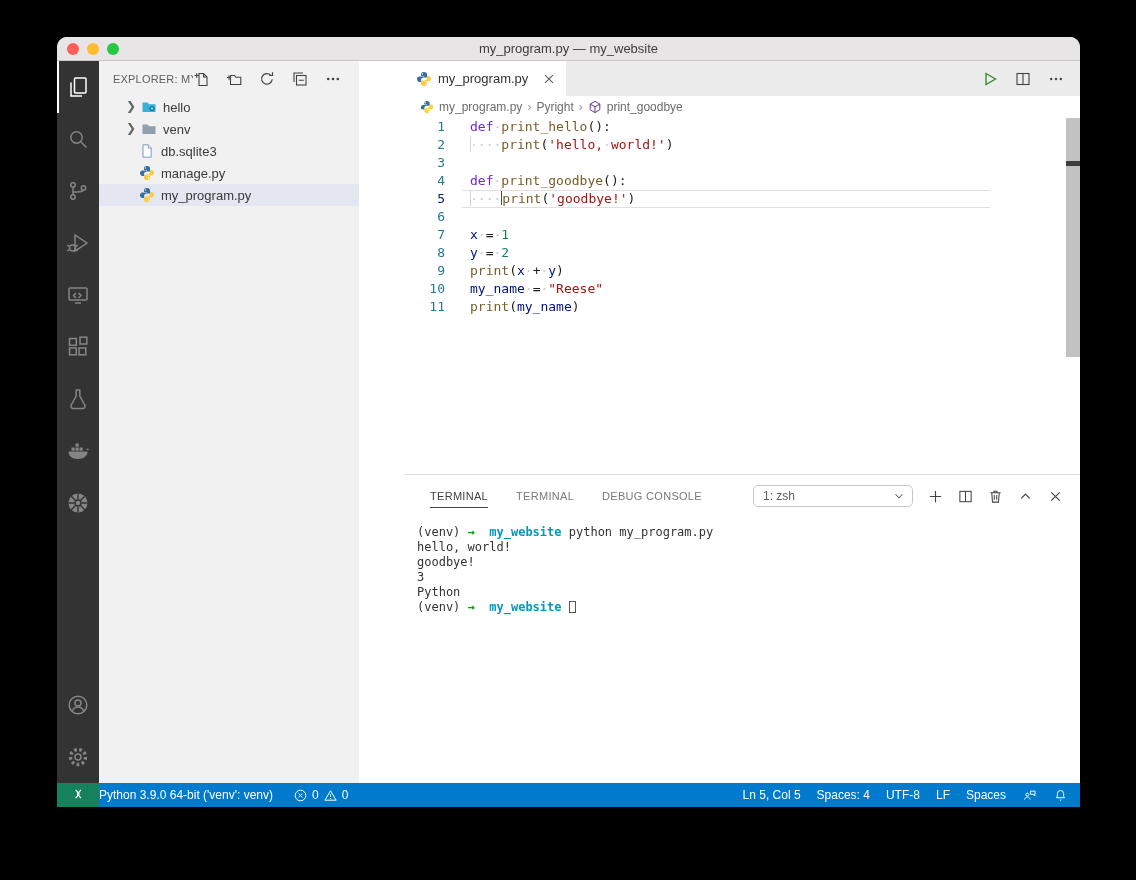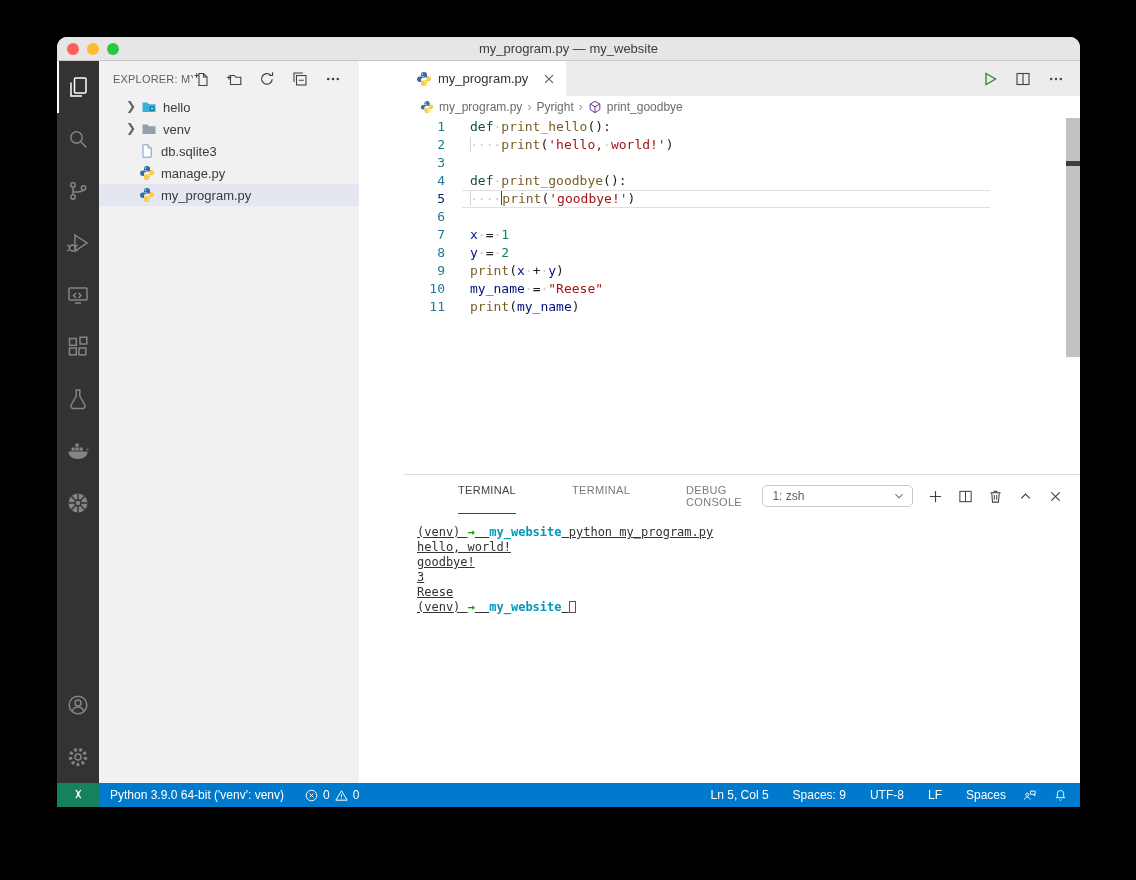--- a/index.html
+++ b/index.html
@@ -56,54 +56,54 @@
   
   .codearea{position:absolute;left:0;top:57px;width:100%;height:356px;background:#fff;overflow:hidden;}
   .gutter{position:absolute;left:0;top:0;width:58px;}
   .gut-num{height:18px;line-height:18px;text-align:right;padding-right:17px;
     font-family:"DejaVu Sans Mono",monospace;font-size:13px;color:#237893;}
   .gut-num.active{color:#0b216f;}
   .code-lines{position:absolute;left:66px;top:0;right:92px;}
   .code-line{height:18px;line-height:18px;white-space:pre;font-family:"DejaVu Sans Mono",monospace;font-size:13px;color:#1e1e1e;}
   .cur-line{position:absolute;left:58px;top:72px;width:528px;height:18px;
     border-top:1px solid #e0e0e0;border-bottom:1px solid #e0e0e0;pointer-events:none;}
-  .tk-k{color:#14532d;}.tk-f{color:#795e26;}.tk-s{color:#a31515;}.tk-num{color:#098658;}
+  .tk-k{color:#6d28d9;}.tk-f{color:#795e26;}.tk-s{color:#a31515;}.tk-num{color:#098658;}
   .tk-v{color:#001080;}.tk-p{color:#1e1e1e;}
   .tk-w{color:#c9c9c9;}
   .tk-wi{color:#c9c9c9;box-shadow:inset 1px 0 0 #d4d4d4;}
   .tk-cur{display:inline-block;width:0;height:14px;border-left:1.5px solid #4a4a4a;vertical-align:-2px;}
   .mm-highlight{position:absolute;left:0;top:11px;width:78px;height:4px;background:#cde4f7;z-index:-1;}
   .minimap-wrap{position:absolute;left:584px;top:0;width:78px;height:60px;}
   .scrollstrip{position:absolute;left:662px;top:-4px;width:14px;height:243px;background:#c2c2c2;}
   .scrollmark{position:absolute;left:0;top:47px;width:14px;height:5px;background:#3e3e3e;}
   
   .panel{position:absolute;left:0;top:413px;width:100%;height:309px;background:#fff;border-top:1px solid #ddd;}
   .panel-header{height:42px;display:flex;align-items:center;}
   .panel-tabs{display:flex;gap:28px;margin-left:26px;}
-  .ptab{font-size:11px;letter-spacing:.3px;color:#7a7a7a;padding:6px 0 5px;cursor:pointer;border-bottom:1px solid transparent;margin-left:28px;}
+  .ptab{font-size:11px;letter-spacing:.3px;color:#7a7a7a;padding:6px 0 5px;cursor:pointer;border-bottom:1px solid transparent;}
   .ptab.active{color:#424242;border-bottom:1px solid #424242;}
   .shell-select{margin-left:auto;width:160px;height:22px;border:1px solid #c8c8c8;border-radius:5px;background:#fff;
     display:flex;align-items:center;padding:0 6px 0 9px;font-size:12px;color:#616161;cursor:pointer;}
   .shell-chev{margin-left:auto;width:14px;height:14px;display:inline-flex;color:#616161;}
   .shell-chev svg{width:14px;height:14px;}
   .panel-actions{display:flex;gap:15px;align-items:center;margin:0 17px 0 15px;color:#424242;}
   .panel-actions span{width:15px;height:15px;display:inline-flex;cursor:pointer;}
   .panel-actions svg{width:15px;height:15px;}
   .terminal{padding:8px 0 0 13px;font-family:"DejaVu Sans Mono",monospace;font-size:12px;line-height:15px;cursor:text;}
   .t-line{white-space:pre;color:#333;}
-  .tt-tp{color:#333;text-decoration:underline;}
+  .tt-tp{color:#333;}
   .tt-tg{color:#00a500;font-weight:bold;}
   .tt-tc{color:#0598bc;font-weight:bold;}
   .tt-tcur{display:inline-block;width:7px;height:12px;border:1px solid #555;vertical-align:-2px;}
   
   .statusbar{position:absolute;left:0;top:746px;width:100%;height:24px;background:#007acc;color:#fff;
     display:flex;align-items:center;font-size:12px;}
   .sb-remote{width:42px;height:24px;background:#16825d;display:flex;align-items:center;justify-content:center;cursor:pointer;}
   .sb-remote svg{width:14px;height:14px;}
-  .sb-left{display:flex;align-items:center;gap:20px;padding-left:11px;}
+  .sb-left{display:flex;align-items:center;gap:20px;}
   .sb-right{margin-left:auto;display:flex;align-items:center;gap:16px;padding-right:12px;}
   .sb-item{display:flex;align-items:center;gap:4px;cursor:pointer;white-space:nowrap;}
   .sb-item svg{width:13px;height:13px;}
   .sb-icon-btn{display:inline-flex;width:15px;height:15px;cursor:pointer;}
   .sb-icon-btn svg{width:15px;height:15px;}
 </style>
 </head>
 <body>
 
 <div class="window">
@@ -440,21 +440,21 @@
                 <path d="M3.5 3.5l9 9M12.5 3.5l-9 9"></path>
               </svg>
             </span>
           </div>
       </div>
       <div class="terminal">
           <div class="t-line"><span class="tt-tp">(venv) </span><span class="tt-tg">→</span><span class="tt-tp">  </span><span class="tt-tc">my_website</span><span class="tt-tp"> python my_program.py</span></div>
           <div class="t-line"><span class="tt-tp">hello, world!</span></div>
           <div class="t-line"><span class="tt-tp">goodbye!</span></div>
           <div class="t-line"><span class="tt-tp">3</span></div>
-          <div class="t-line"><span class="tt-tp">Reese</span></div>
+          <div class="t-line"><span class="tt-tp">Python</span></div>
           <div class="t-line"><span class="tt-tp">(venv) </span><span class="tt-tg">→</span><span class="tt-tp">  </span><span class="tt-tc">my_website</span><span class="tt-tp"> </span><span class="tt-tcur"></span></div>
         </div>
     </div>
 
   </div>
 
   <div class="statusbar">
     <div class="sb-remote">
       <span><svg viewBox="0 0 24 24" fill="none" stroke="#fff" stroke-width="2">
             <path d="M8 5l6 7-6 7"></path>
@@ -477,23 +477,23 @@
             <svg viewBox="0 0 24 24" fill="none" stroke="#fff" stroke-width="1.6">
               <path d="M12 4.5L21 19.5H3z"></path>
               <path d="M12 10v4.5"></path>
               <circle cx="12" cy="17" r="0.4"></circle>
             </svg>
           </span>
         <span>0</span>
       </span>
     </div>
     <div class="sb-right">
-      <span class="sb-items-slot" style="display:flex;gap:24px;text-align:center;">
+      <span class="sb-items-slot" style="display:flex;gap:16px;text-align:center;">
           <span class="sb-item">Ln 5, Col 5</span>
-          <span class="sb-item">Spaces: 9</span>
+          <span class="sb-item">Spaces: 4</span>
           <span class="sb-item">UTF-8</span>
           <span class="sb-item">LF</span>
           <span class="sb-item">Spaces</span>
         </span>
       <span class="sb-icon-btn">
           <svg viewBox="0 0 24 24" fill="none" stroke="#fff" stroke-width="1.5">
             <circle cx="8.5" cy="10.5" r="2.4"></circle>
             <path d="M4 18.5c.8-2.7 2.4-4 4.5-4s3.7 1.3 4.5 4"></path>
             <path d="M13.5 5H21v5h-2.3L21 12.5 17.2 10H13.5z"></path>
           </svg>

